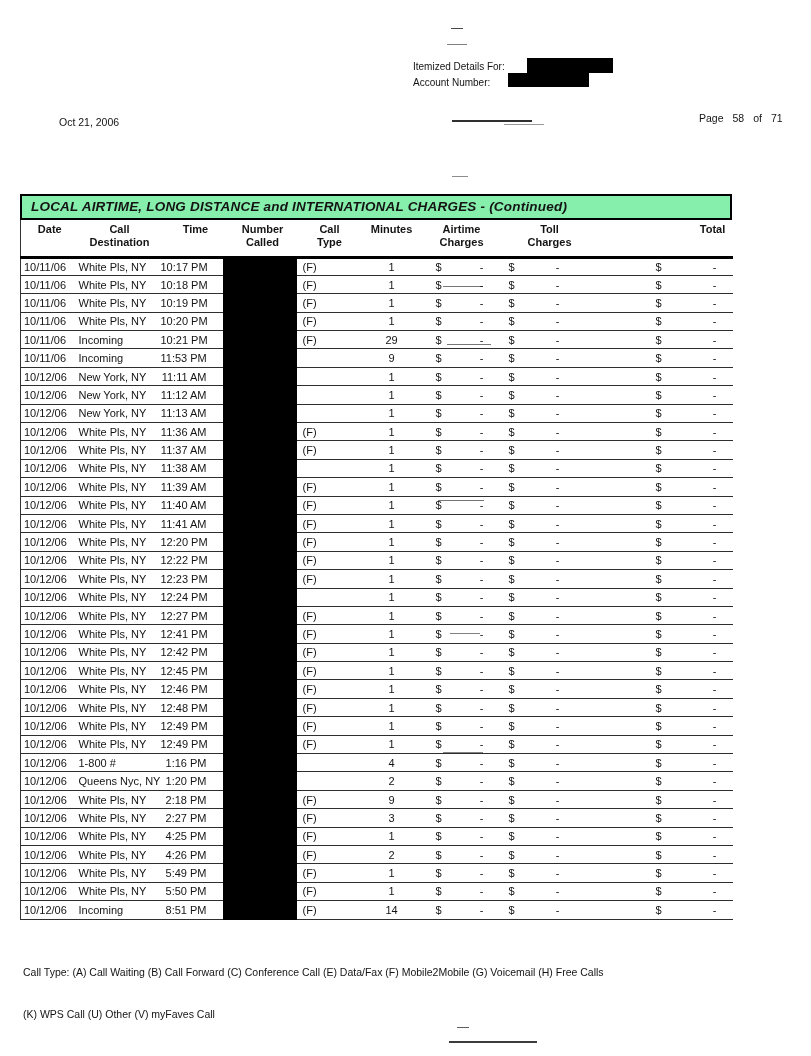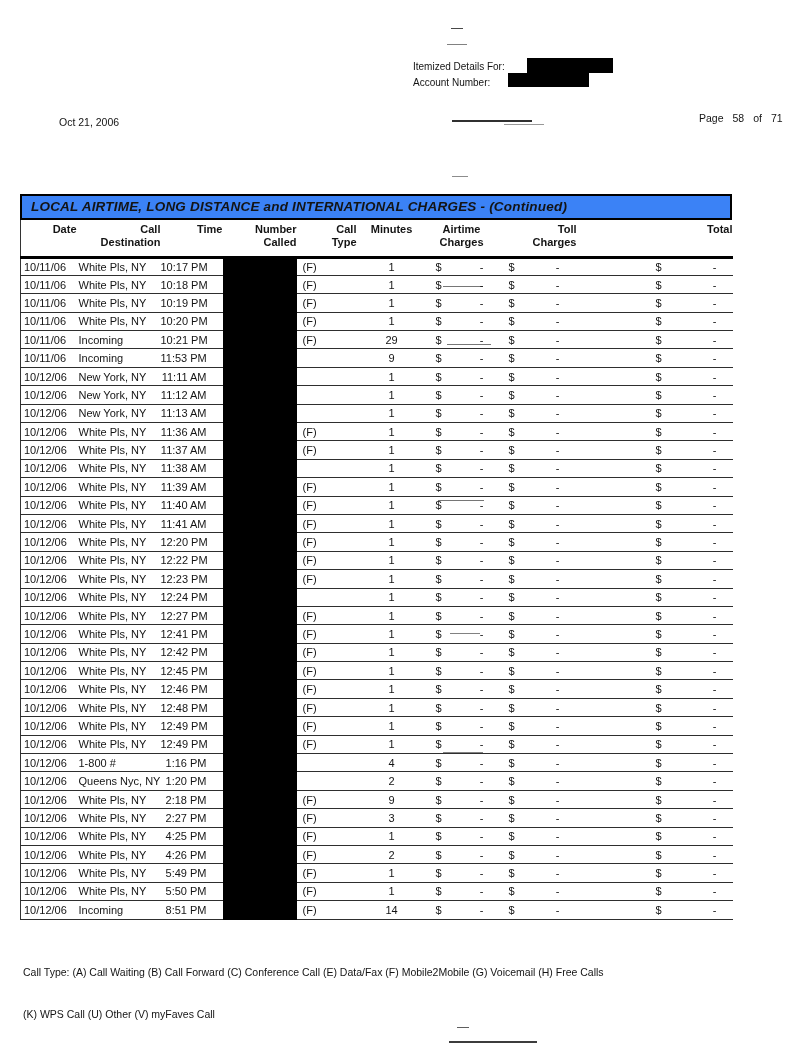--- a/index.html
+++ b/index.html
@@ -33,38 +33,38 @@
   .table-wrap { position: absolute; left: 20px; top: 194px; width: 712px; }
   .title-box {
     border: 2px solid #000;
     height: 26px;
     line-height: 22px;
     padding-left: 9px;
     font-size: 13.5px;
     font-weight: bold;
     font-style: italic;
     letter-spacing: 0.2px;
-    background: #3b82f6;
+    background: #86efac;
   }
   table { border-collapse: collapse; table-layout: fixed; width: 712px; border-left: 1px solid #333; }
   col.c1 { width: 56px; }   
   col.c2 { width: 84px; }   
   col.c3 { width: 62px; }   
   col.c4 { width: 74px; }   
   col.c5 { width: 60px; }   
   col.c6 { width: 70px; }   
   col.c7 { width: 70px; }   
   col.c8 { width: 80px; }   
   col.c9 { width: 64px; }   
   col.c10 { width: 92px; }  
 
   thead th {
     font-size: 11px;
     font-weight: bold;
-    text-align: right;
+    text-align: center;
     vertical-align: top;
     padding: 3px 0 0 2px;
     height: 37px;
     border-bottom: 3px solid #000;
     line-height: 13px;
   }
   thead th.h-time { padding-left: 8px; }
   thead th.h-num { padding-left: 6px; }
   thead th.h-type { padding-left: 6px; }
   thead th.h-min { text-align: center; padding-left: 0; }

